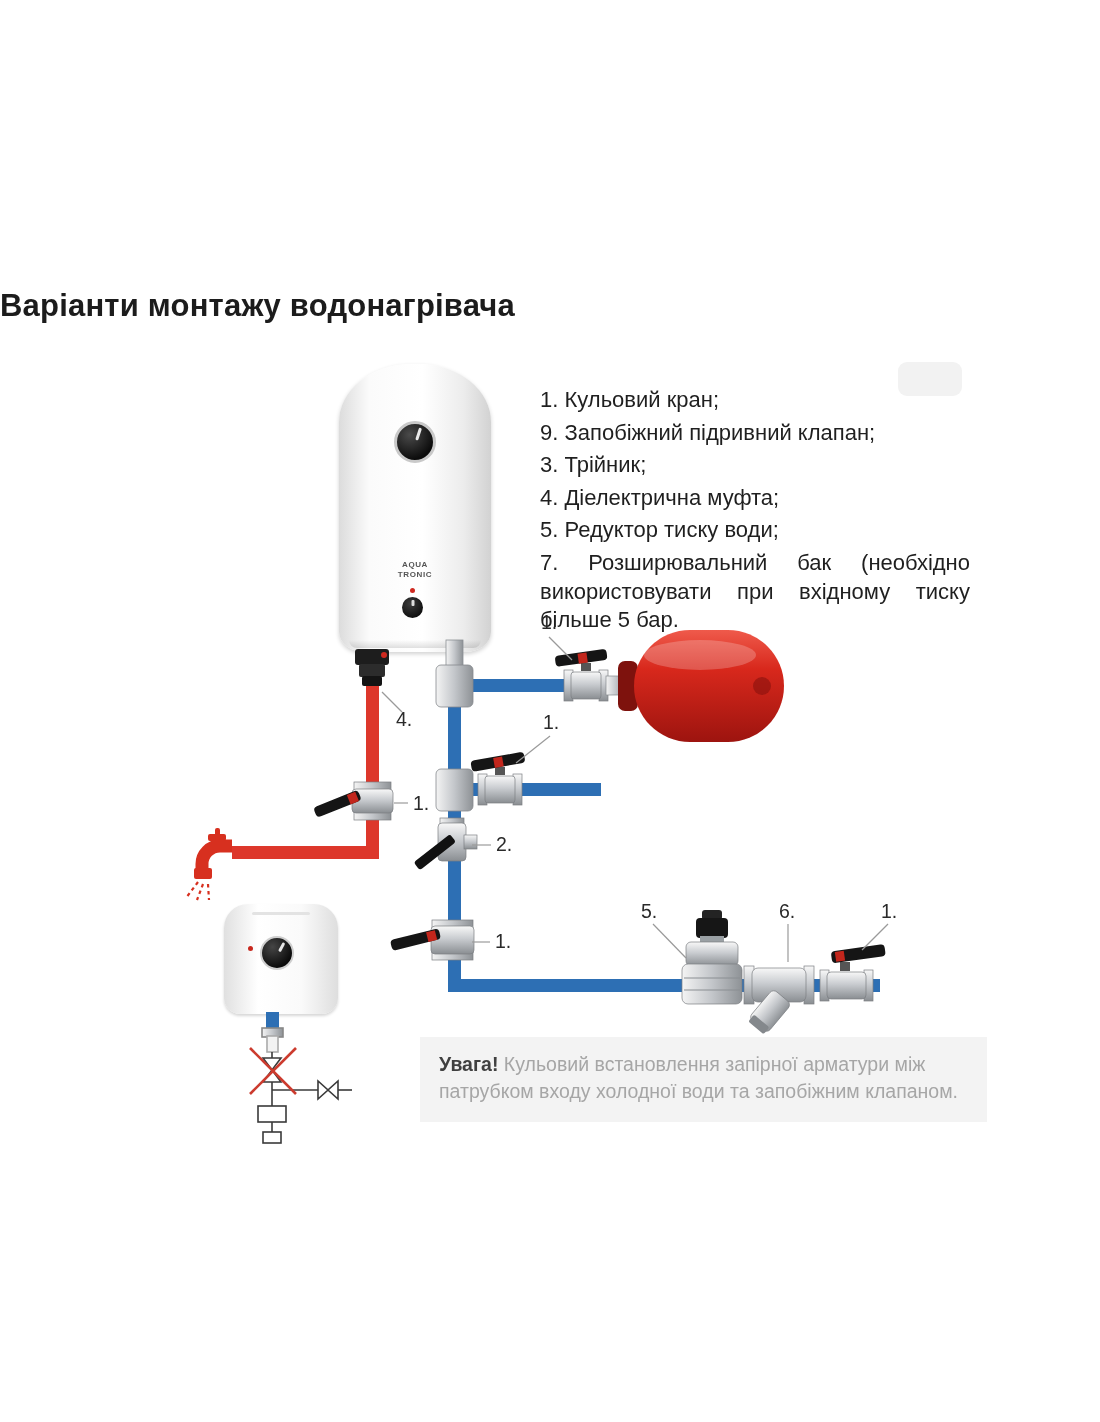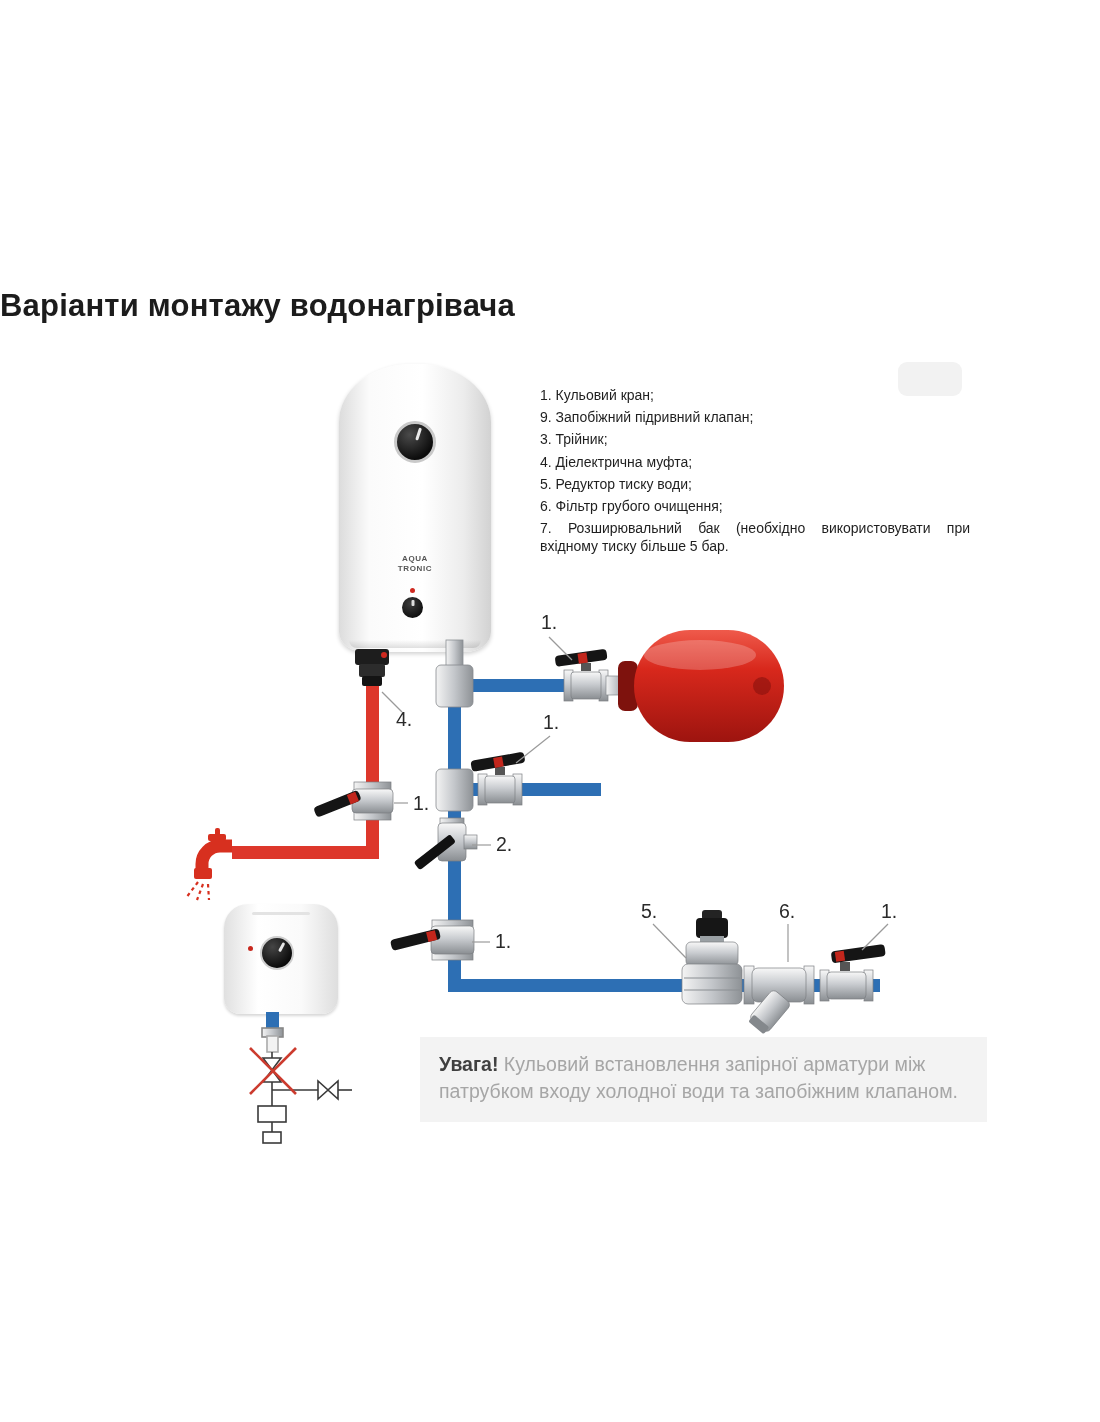--- a/index.html
+++ b/index.html
@@ -6,35 +6,35 @@
   html,body { width:1100px; height:1422px; background:#ffffff; font-family:"Liberation Sans", sans-serif; }
   .page { position:relative; width:1100px; height:1422px; background:#ffffff; overflow:hidden; }
 
   .title { position:absolute; top:288px; left:0; width:100%; text-align:left;
            font-size:31px; font-weight:bold; color:#1c1c1c; letter-spacing:0.2px; }
 
   .watermark { position:absolute; left:898px; top:362px; width:64px; height:34px;
                background:#f2f2f2; border-radius:9px; }
 
   .legend { position:absolute; left:540px; top:386px; width:430px; }
-  .legend-item { font-size:14px; color:#1f1f1f; line-height:1.3; margin-bottom:4px; text-align:justify; }
+  .legend-item { font-size:22px; color:#1f1f1f; line-height:1.3; margin-bottom:4px; text-align:justify; }
 
   
   .heater { position:absolute; left:339px; top:364px; width:152px; height:288px;
             background:linear-gradient(90deg,#dcdcdc 0%,#fbfbfb 20%,#ffffff 55%,#ececec 82%,#d2d2d2 100%);
             border-radius:72px 72px 26px 26px / 58px 58px 20px 20px;
             box-shadow:0 2px 4px rgba(0,0,0,0.18); }
   .heater::after { content:""; position:absolute; left:10px; right:10px; bottom:4px; height:8px;
                    background:linear-gradient(#0000, rgba(0,0,0,0.12)); border-radius:0 0 18px 18px; }
   .dial { position:absolute; left:55px; top:57px; width:42px; height:42px; border-radius:50%;
           background:radial-gradient(circle at 35% 30%, #4a4a4a, #0c0c0c 72%);
           border:3px solid #c9c9c9; }
   .dial::after { content:""; position:absolute; left:50%; top:3px; width:3px; height:13px;
                  background:#e9e9e9; border-radius:2px; transform:translateX(-50%) rotate(18deg); transform-origin:50% 140%; }
-  .brand { position:absolute; left:0; right:0; top:190px; text-align:center; font-size:8px;
+  .brand { position:absolute; left:0; right:0; top:196px; text-align:center; font-size:8px;
            line-height:1.2; color:#555; letter-spacing:0.6px; font-weight:bold; }
   .ind-dot { position:absolute; left:71px; top:224px; width:5px; height:5px; border-radius:50%; background:#cf2a20; }
   .knob { position:absolute; left:63px; top:233px; width:21px; height:21px; border-radius:50%;
           background:radial-gradient(circle at 40% 32%, #3d3d3d, #0e0e0e 75%); }
   .knob::after { content:""; position:absolute; left:50%; top:3px; width:3px; height:6px; background:#ddd; transform:translateX(-50%); border-radius:1px; }
 
   
   .heater-small { position:absolute; left:224px; top:904px; width:114px; height:110px;
             background:linear-gradient(90deg,#e0e0e0 0%,#ffffff 30%,#fafafa 68%,#dedede 100%);
             border-radius:24px 24px 16px 16px; box-shadow:0 2px 3px rgba(0,0,0,0.16); }
@@ -61,21 +61,20 @@
 
   <div class="title">Варіанти монтажу водонагрівача</div>
   <div class="watermark"></div>
 
   <div class="legend">
     <div class="legend-item">1. Кульовий кран;</div>
     <div class="legend-item">9. Запобіжний підривний клапан;</div>
     <div class="legend-item">3. Трійник;</div>
     <div class="legend-item">4. Діелектрична муфта;</div>
     <div class="legend-item">5. Редуктор тиску води;</div>
-    <div class="legend-item">6. Фільтр грубого очищення;</div>
     <div class="legend-item">7. Розширювальний бак (необхідно використовувати при вхідному тиску більше 5 бар.</div>
   </div>
 
   <div class="heater">
     <div class="dial"></div>
     <div class="brand">
       <div>AQUA</div>
       <div>TRONIC</div>
     </div>
     <div class="ind-dot"></div>

